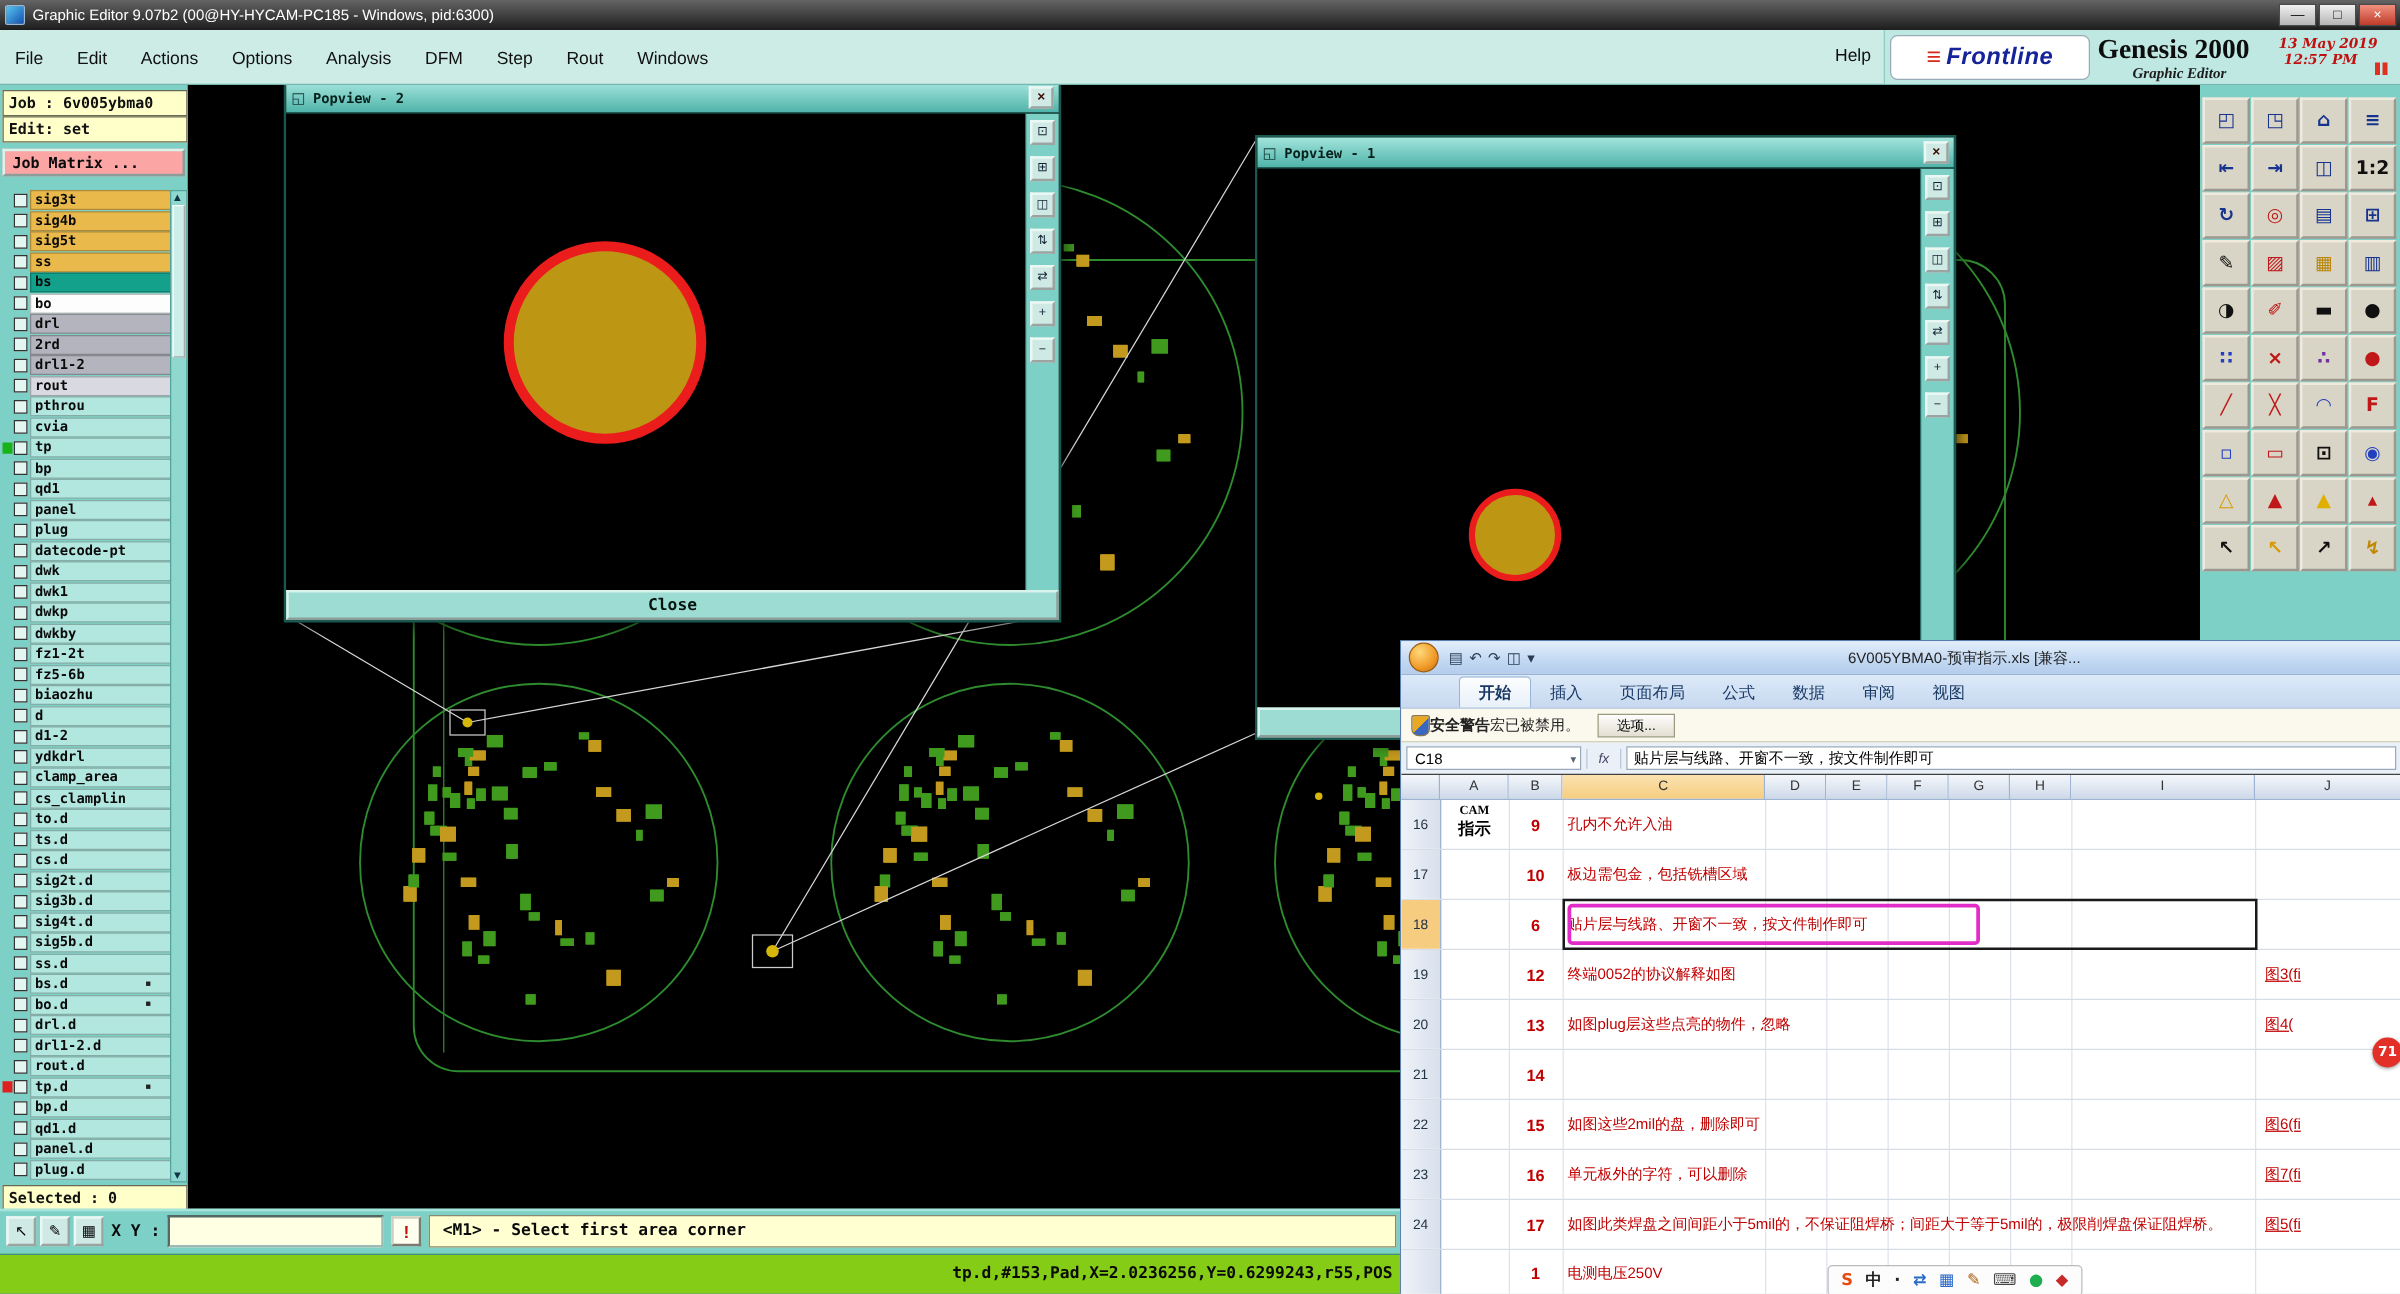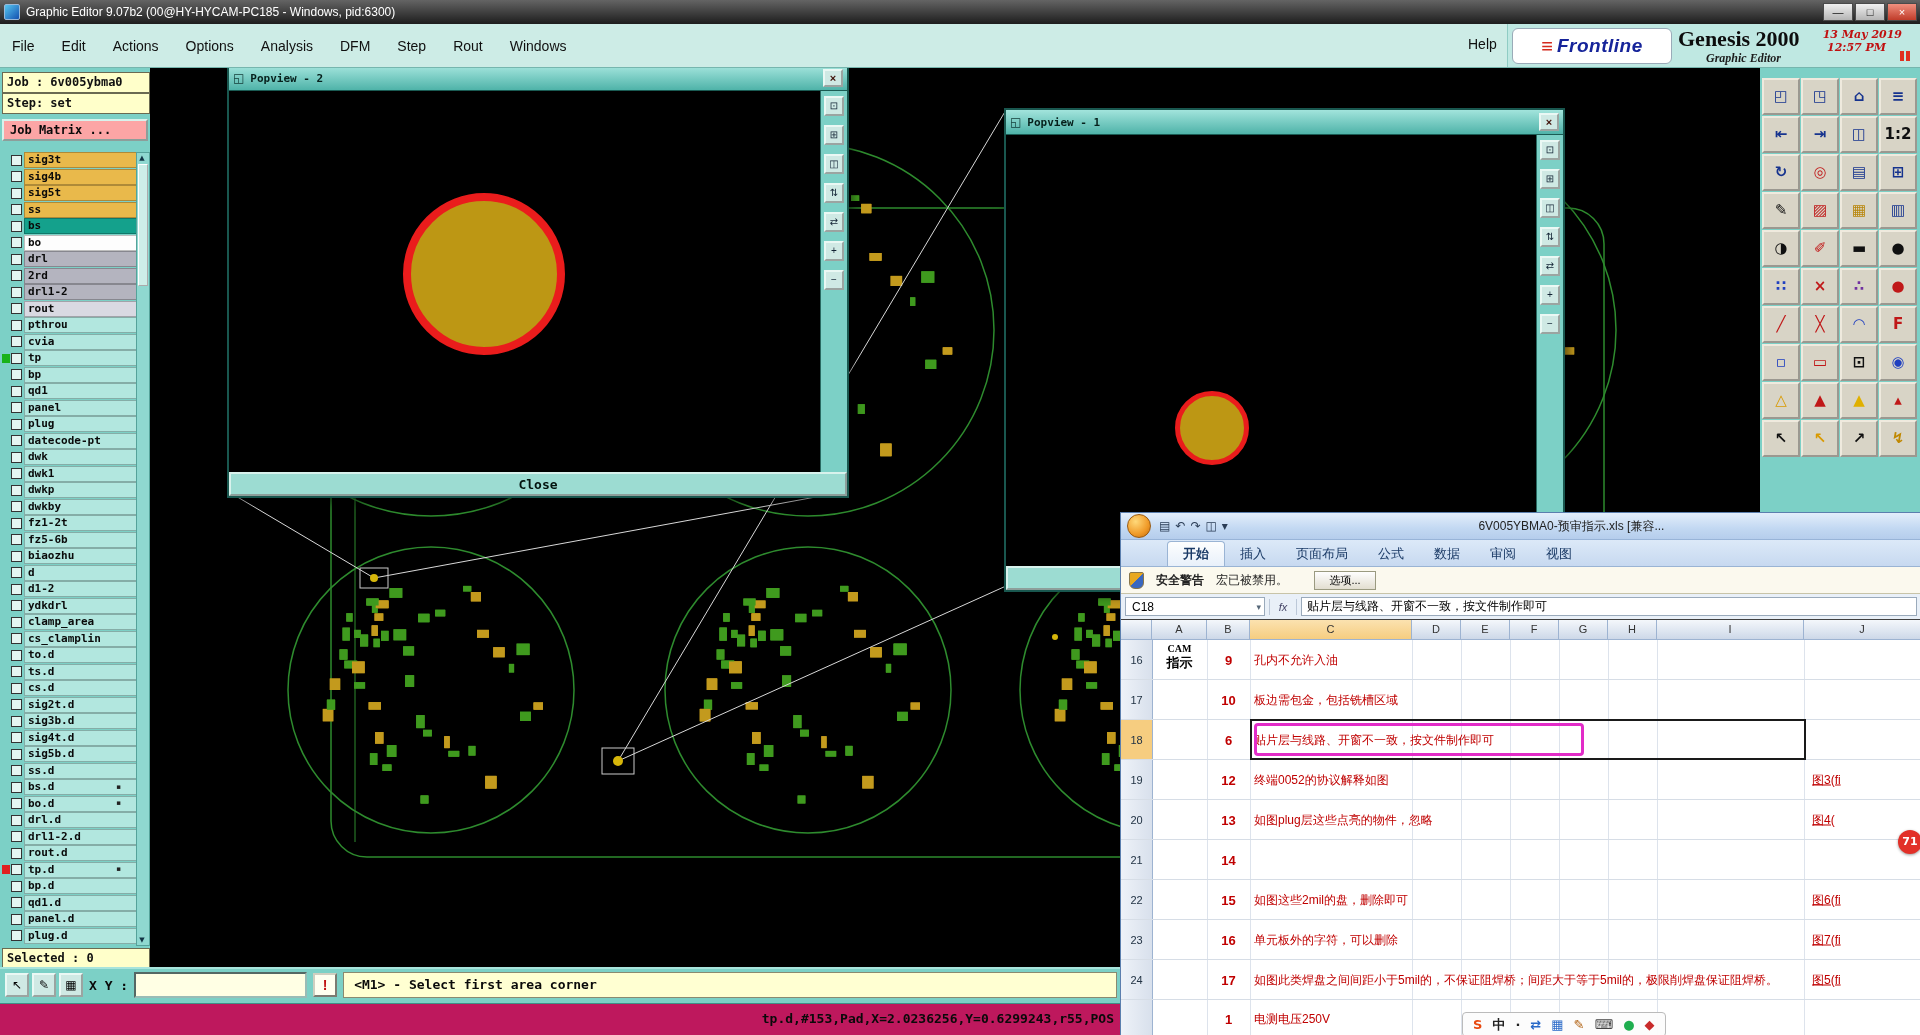--- a/index.html
+++ b/index.html
@@ -73,33 +73,33 @@
   .pvclose{position:absolute;left:0;right:0;bottom:0;height:24px;background:#9cdcd2;border:2px outset #d8f2ec;font-family:"DejaVu Sans Mono",monospace;font-weight:bold;font-size:13px;color:#04140f}
 
   
   .botbar{position:absolute;left:0;top:967px;width:1122px;height:34px;background:#7cd0c6;border-top:2px outset #a8e4dc;display:flex;align-items:center;gap:6px;padding:0 5px;z-index:6;box-sizing:border-box}
   #bot-tools{display:flex;gap:3px}
   .btool{width:24px;height:24px;background:#cfe9e4;border:2px outset #eaf8f4;font-size:12px;padding:0;line-height:1}
   .xyl{font-family:"DejaVu Sans Mono",monospace;font-weight:bold;font-size:13px;color:#0a0a0a}
   .xyin{width:165px;height:20px;background:#ffffe4;border:2px inset #9abcb6;font-family:"DejaVu Sans Mono",monospace;font-size:12px}
   .alert{width:24px;height:24px;background:#fffff0;border:2px outset #cfcfc0;color:#c01010;font-weight:bold;font-size:14px;padding:0;line-height:1}
   .prompt{flex:1;height:24px;background:#ffffd2;border:1px solid #8a8a70;font-family:"DejaVu Sans Mono",monospace;font-weight:bold;font-size:13px;line-height:24px;padding-left:10px;color:#0a0a0a;white-space:nowrap;overflow:hidden}
-  .statusbar{position:absolute;left:0;top:1003px;width:1122px;height:32px;background:#be185d;border-top:1px solid #3f8f87;z-index:6;font-family:"DejaVu Sans Mono",monospace;font-weight:bold;font-size:13px;color:#0a0a0a;text-align:right;line-height:30px;padding-right:8px;box-sizing:border-box}
+  .statusbar{position:absolute;left:0;top:1003px;width:1122px;height:32px;background:#84cc16;border-top:1px solid #3f8f87;z-index:6;font-family:"DejaVu Sans Mono",monospace;font-weight:bold;font-size:13px;color:#0a0a0a;text-align:right;line-height:30px;padding-right:8px;box-sizing:border-box}
 
   
   .xl{position:absolute;left:1120px;top:512px;width:800px;height:523px;background:#fff;border:1px solid #5b7fae;border-bottom:none;z-index:10;font-family:"Liberation Sans",sans-serif;overflow:hidden}
   .xltitle{height:26px;background:linear-gradient(#e3eefb,#c2d8f2 60%,#b5cdec);display:flex;align-items:center;padding:0 6px;border-bottom:1px solid #98b4d8}
   .orb{width:22px;height:22px;border-radius:50%;background:radial-gradient(circle at 35% 30%,#ffd97a,#f09a28 60%,#c06a10);border:1px solid #9a5a10;display:inline-block;flex:0 0 auto}
   #qat{display:flex;gap:5px;margin-left:8px}
   .qic{font-size:12px;color:#2a3c55}
   .xlt{flex:1;text-align:center;font-size:12px;color:#222;white-space:nowrap;overflow:hidden}
   .xltabs{height:26px;background:linear-gradient(#dce9f8,#c7d9f0);display:flex;align-items:flex-end;padding-left:46px;border-bottom:1px solid #9ab4d4}
   .rtab{padding:3px 15px;font-size:13px;color:#1a3a66}
   .rtab.active{background:linear-gradient(#fdfefe,#e8f0fa);border:1px solid #9ab4d4;border-bottom:none;border-radius:4px 4px 0 0;font-weight:bold}
-  .xlsec{height:26px;background:#fbf9ee;border-bottom:1px solid #c8c4a8;display:flex;align-items:center;gap:12px;padding-left:8px;font-size:12px;color:#222}
+  .xlsec{height:26px;background:#fbf9ee;border-bottom:1px solid #c8c4a8;display:flex;align-items:center;gap:0;padding-left:8px;font-size:12px;color:#222}
   .shield{width:13px;height:15px;background:linear-gradient(135deg,#e8a820 50%,#3a68c0 50%);border-radius:2px 2px 6px 6px;border:1px solid #88764a;flex:0 0 auto}
   .opt{margin-left:14px;width:62px;height:19px;font-size:11px;background:linear-gradient(#fefefe,#e2ded0);border:1px solid #9a9a80;padding:0}
   .xlform{height:26px;background:#e9f0f8;border-bottom:1px solid #404040;display:flex;align-items:center;padding:2px 4px;gap:4px;box-sizing:border-box}
   .nbox{width:140px;height:19px;background:#fff;border:1px solid #9aaabb;font-size:12px;padding-left:6px;display:flex;align-items:center;box-sizing:border-box}
   .dd{margin-left:auto;font-style:normal;color:#567;font-size:9px;padding-right:3px}
   .fx{font-size:11px;font-style:italic;color:#446;width:26px;text-align:center;height:16px;line-height:16px;border-left:1px solid #bcc8d8;border-right:1px solid #bcc8d8}
   .fval{flex:1;height:19px;background:#fff;border:1px solid #9aaabb;font-size:12px;line-height:17px;padding-left:5px;white-space:nowrap;overflow:hidden;box-sizing:border-box}
   .cheads{height:20px;display:flex}
   .chead{box-sizing:border-box;height:20px;background:linear-gradient(#f4f7fb,#dde5f0 60%,#cdd8e8);border-right:1px solid #9db3d1;border-bottom:1px solid #9db3d1;font-size:11px;color:#333;text-align:center;line-height:19px;flex:0 0 auto}
   .chead.hl{background:linear-gradient(#fbe2b0,#f6cd80)}
@@ -840,21 +840,21 @@
       <rect x="452" y="681" width="32" height="26" fill="none" stroke="#cccccc"></rect>
       <circle cx="224" cy="511" r="4" fill="#d6b60a"></circle>
       <circle cx="468" cy="694" r="5" fill="#d6b60a"></circle>
       <circle cx="560" cy="383" r="3" fill="#d6b60a"></circle>
       <circle cx="905" cy="570" r="3" fill="#d6b60a"></circle>
     </svg>
 </div>
 
 <div class="sidebar">
   <div class="ybar job">Job : 6v005ybma0</div>
-  <div class="ybar step">Step: set</div>
+  <div class="ybar step">Edit: set</div>
   <button class="matrix">Job Matrix ...</button>
   <div class="llwrap">
     <div id="layer-list">
         <div class="layer-row">
           <span class="lmark"></span>
           <span class="lcheck"></span>
           <span class="lname bg-gold">sig3t</span>
         </div>
         <div class="layer-row">
           <span class="lmark"></span>

